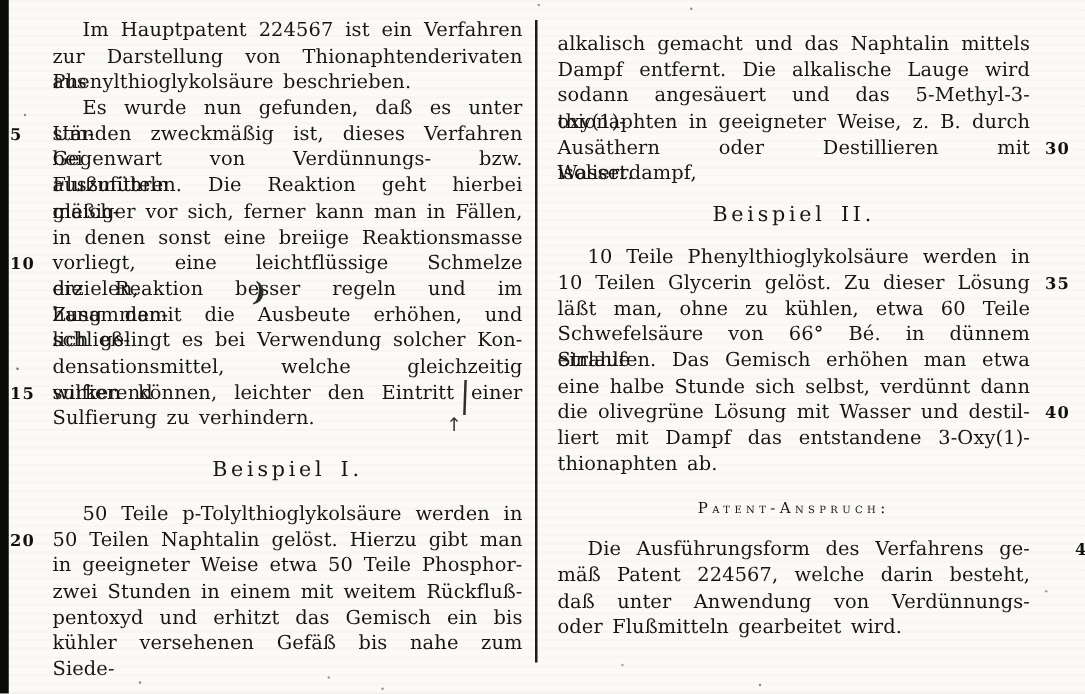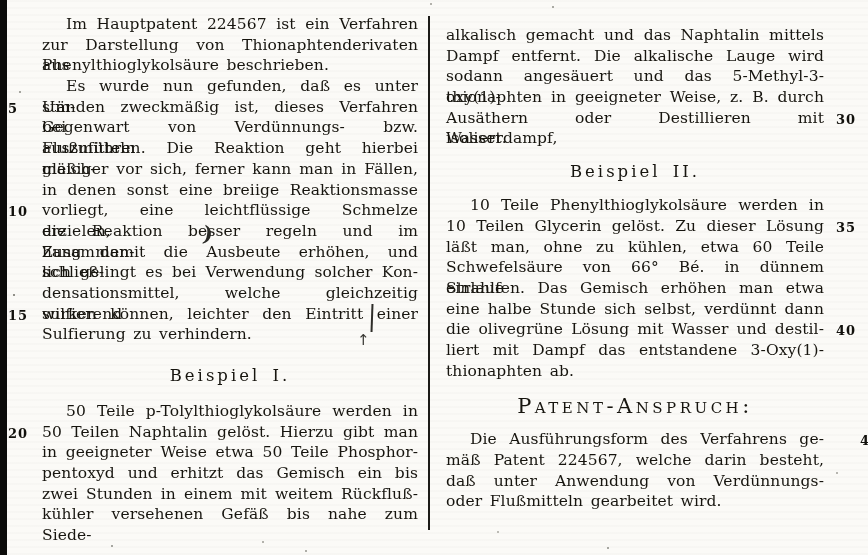--- a/index.html
+++ b/index.html
@@ -26,21 +26,21 @@
   }
   .lnum.l{left:-34px; width:26px; text-align:right;}
   .lnum.r{right:-42px; width:30px; text-align:left;}
   .heading{
     height:22px; line-height:22px; text-align:right; text-align-last:center;
     font-size:16.5px; letter-spacing:3px; word-spacing:4px;
   }
   .col-left .heading{margin:20px 0 14px;}
   .col-right .heading{margin:12px 0 12px;}
   .heading.caps{
-    font-variant:small-caps; font-size:21px; letter-spacing:3.5px;
+    font-variant:small-caps; font-size:12px; letter-spacing:3.5px;
   }
   .col-right .heading.caps{margin:14px 0 12px;}
   .mark{position:absolute; color:#2a2a26;}
   .mark-paren{left:203px; top:221px; font-size:21px; transform:rotate(9deg); font-weight:bold;}
   .mark-stroke{left:371px; top:304px; width:2px; height:28px; background:#2e2d29; transform:rotate(2deg);}
   .mark-caret{left:357px; top:331px; font-size:15px; font-family:"DejaVu Sans", sans-serif; color:#3a3934;}
   .speck{
     position:absolute; left:0; top:0; width:2px; height:2px; border-radius:50%;
     box-shadow:
       552px 6px 0 0 #8f8f88, 19px 91px 0 0 #8b8b84, 13px 294px 0 0 #6f6e66,
@@ -71,22 +71,22 @@
       <div class="tline"><span>die Reaktion besser regeln und im Zusammen-</span></div>
       <div class="tline"><span>hang damit die Ausbeute erhöhen, und schließ-</span></div>
       <div class="tline"><span>lich gelingt es bei Verwendung solcher Kon-</span></div>
       <div class="tline"><span>densationsmittel, welche gleichzeitig sulfierend</span></div>
       <div class="tline"><span>wirken können, leichter den Eintritt einer</span><span class="lnum l">15</span></div>
       <div class="tline end"><span>Sulfierung zu verhindern.</span></div>
       <div class="heading"><span>Beispiel I.</span></div>
       <div class="tline indent"><span>50 Teile p-Tolylthioglykolsäure werden in</span></div>
       <div class="tline"><span>50 Teilen Naphtalin gelöst.  Hierzu gibt man</span><span class="lnum l">20</span></div>
       <div class="tline"><span>in geeigneter Weise etwa 50 Teile Phosphor-</span></div>
+      <div class="tline"><span>zwei Stunden in einem mit weitem Rückfluß-</span></div>
       <div class="tline"><span>pentoxyd und erhitzt das Gemisch ein bis</span></div>
-      <div class="tline"><span>zwei Stunden in einem mit weitem Rückfluß-</span></div>
       <div class="tline"><span>kühler versehenen Gefäß bis nahe zum Siede-</span></div>
     </div>
   <div class="col col-right">
       <div class="tline"><span>alkalisch gemacht und das Naphtalin mittels</span></div>
       <div class="tline"><span>Dampf entfernt.  Die alkalische Lauge wird</span></div>
       <div class="tline"><span>sodann angesäuert und das 5-Methyl-3-oxy(1)-</span></div>
       <div class="tline"><span>thionaphten in geeigneter Weise, z. B. durch</span></div>
       <div class="tline"><span>Ausäthern oder Destillieren mit Wasserdampf,</span><span class="lnum r">30</span></div>
       <div class="tline end"><span>isoliert.</span></div>
       <div class="heading"><span>Beispiel II.</span></div>

